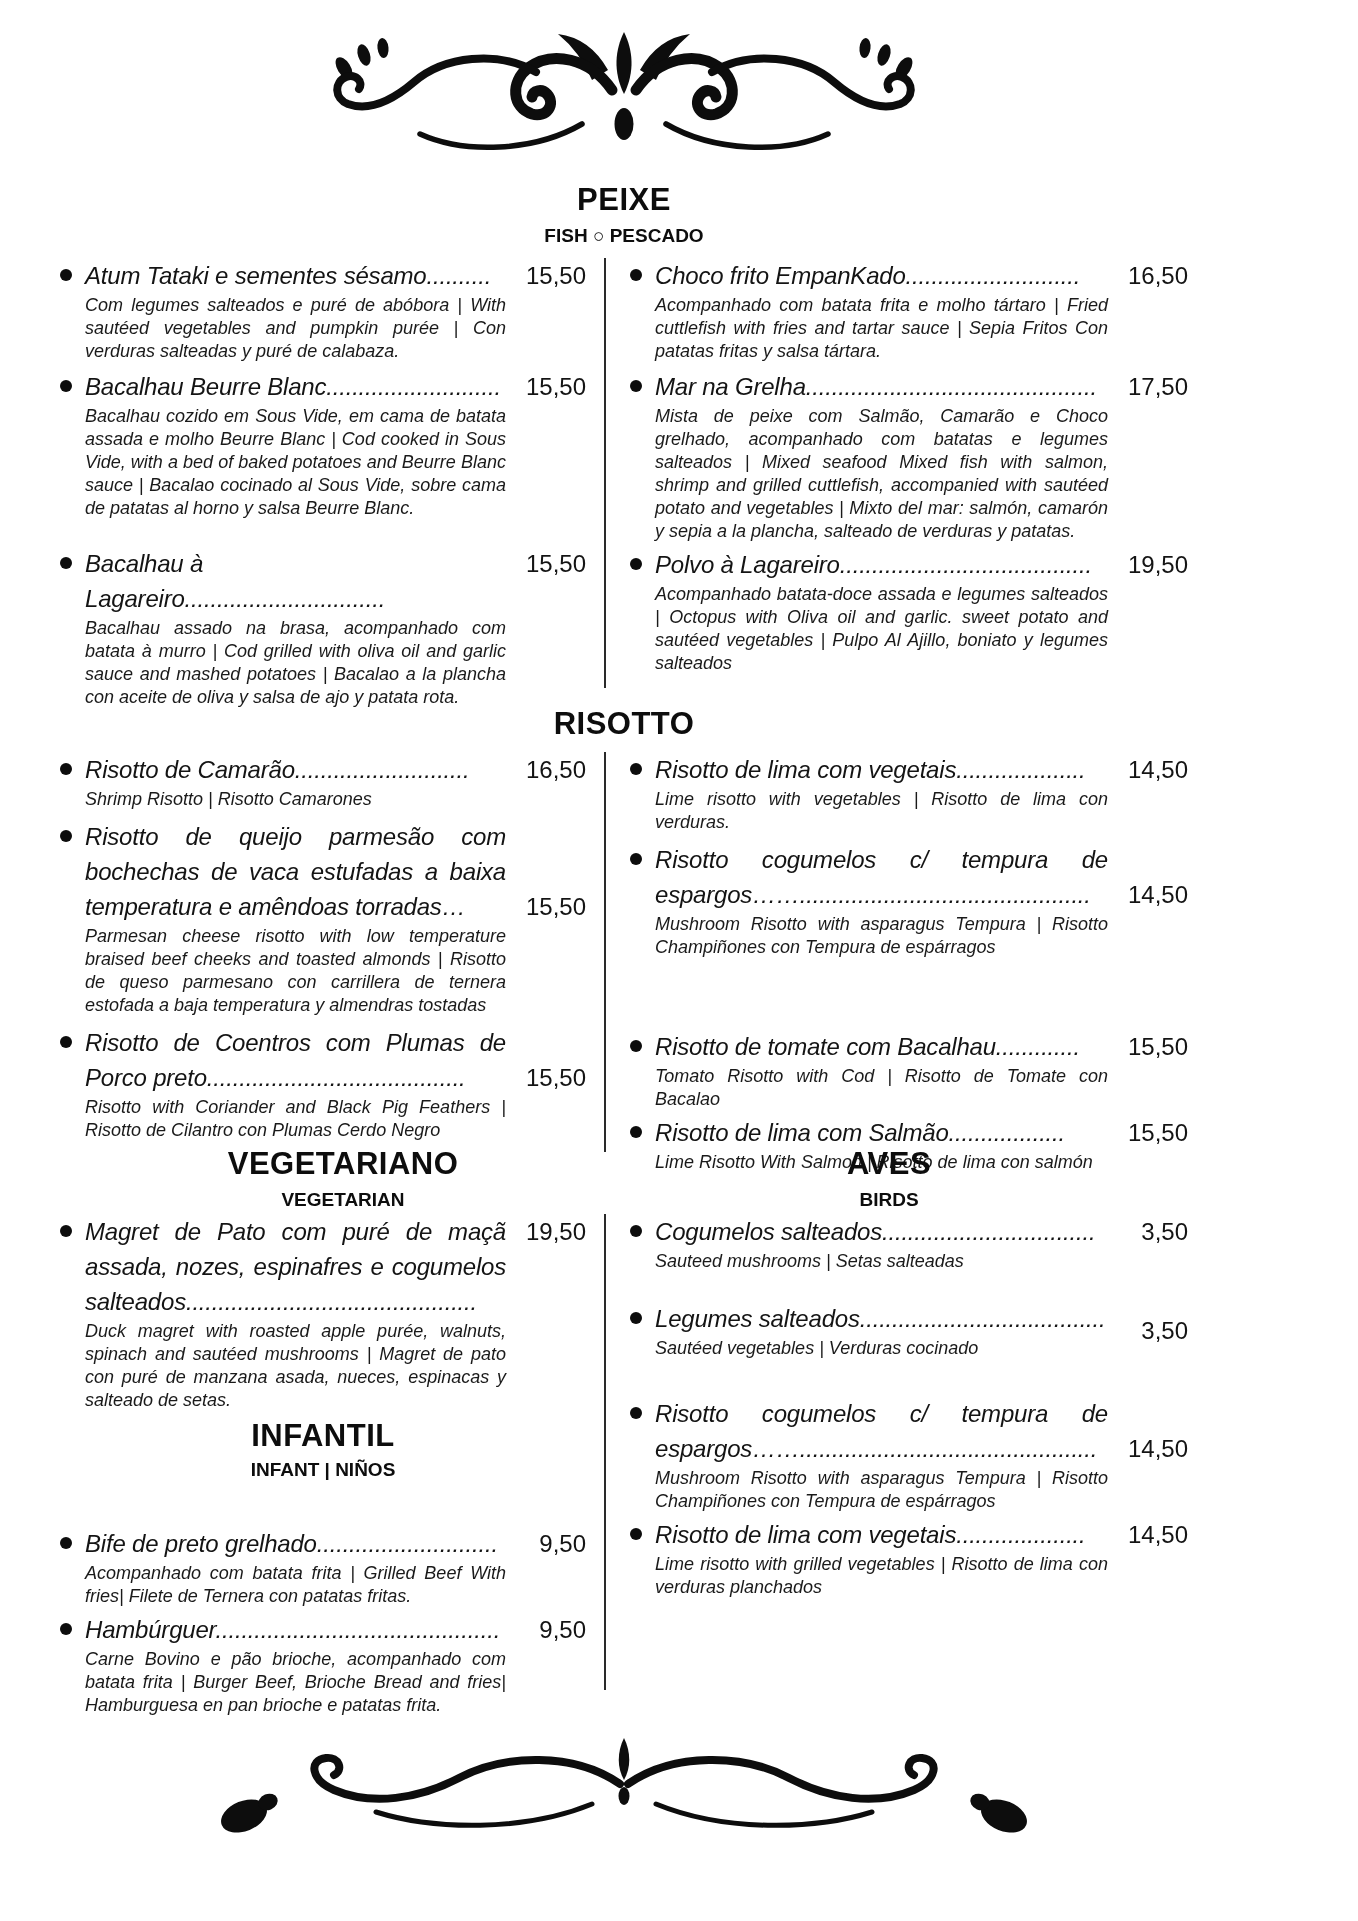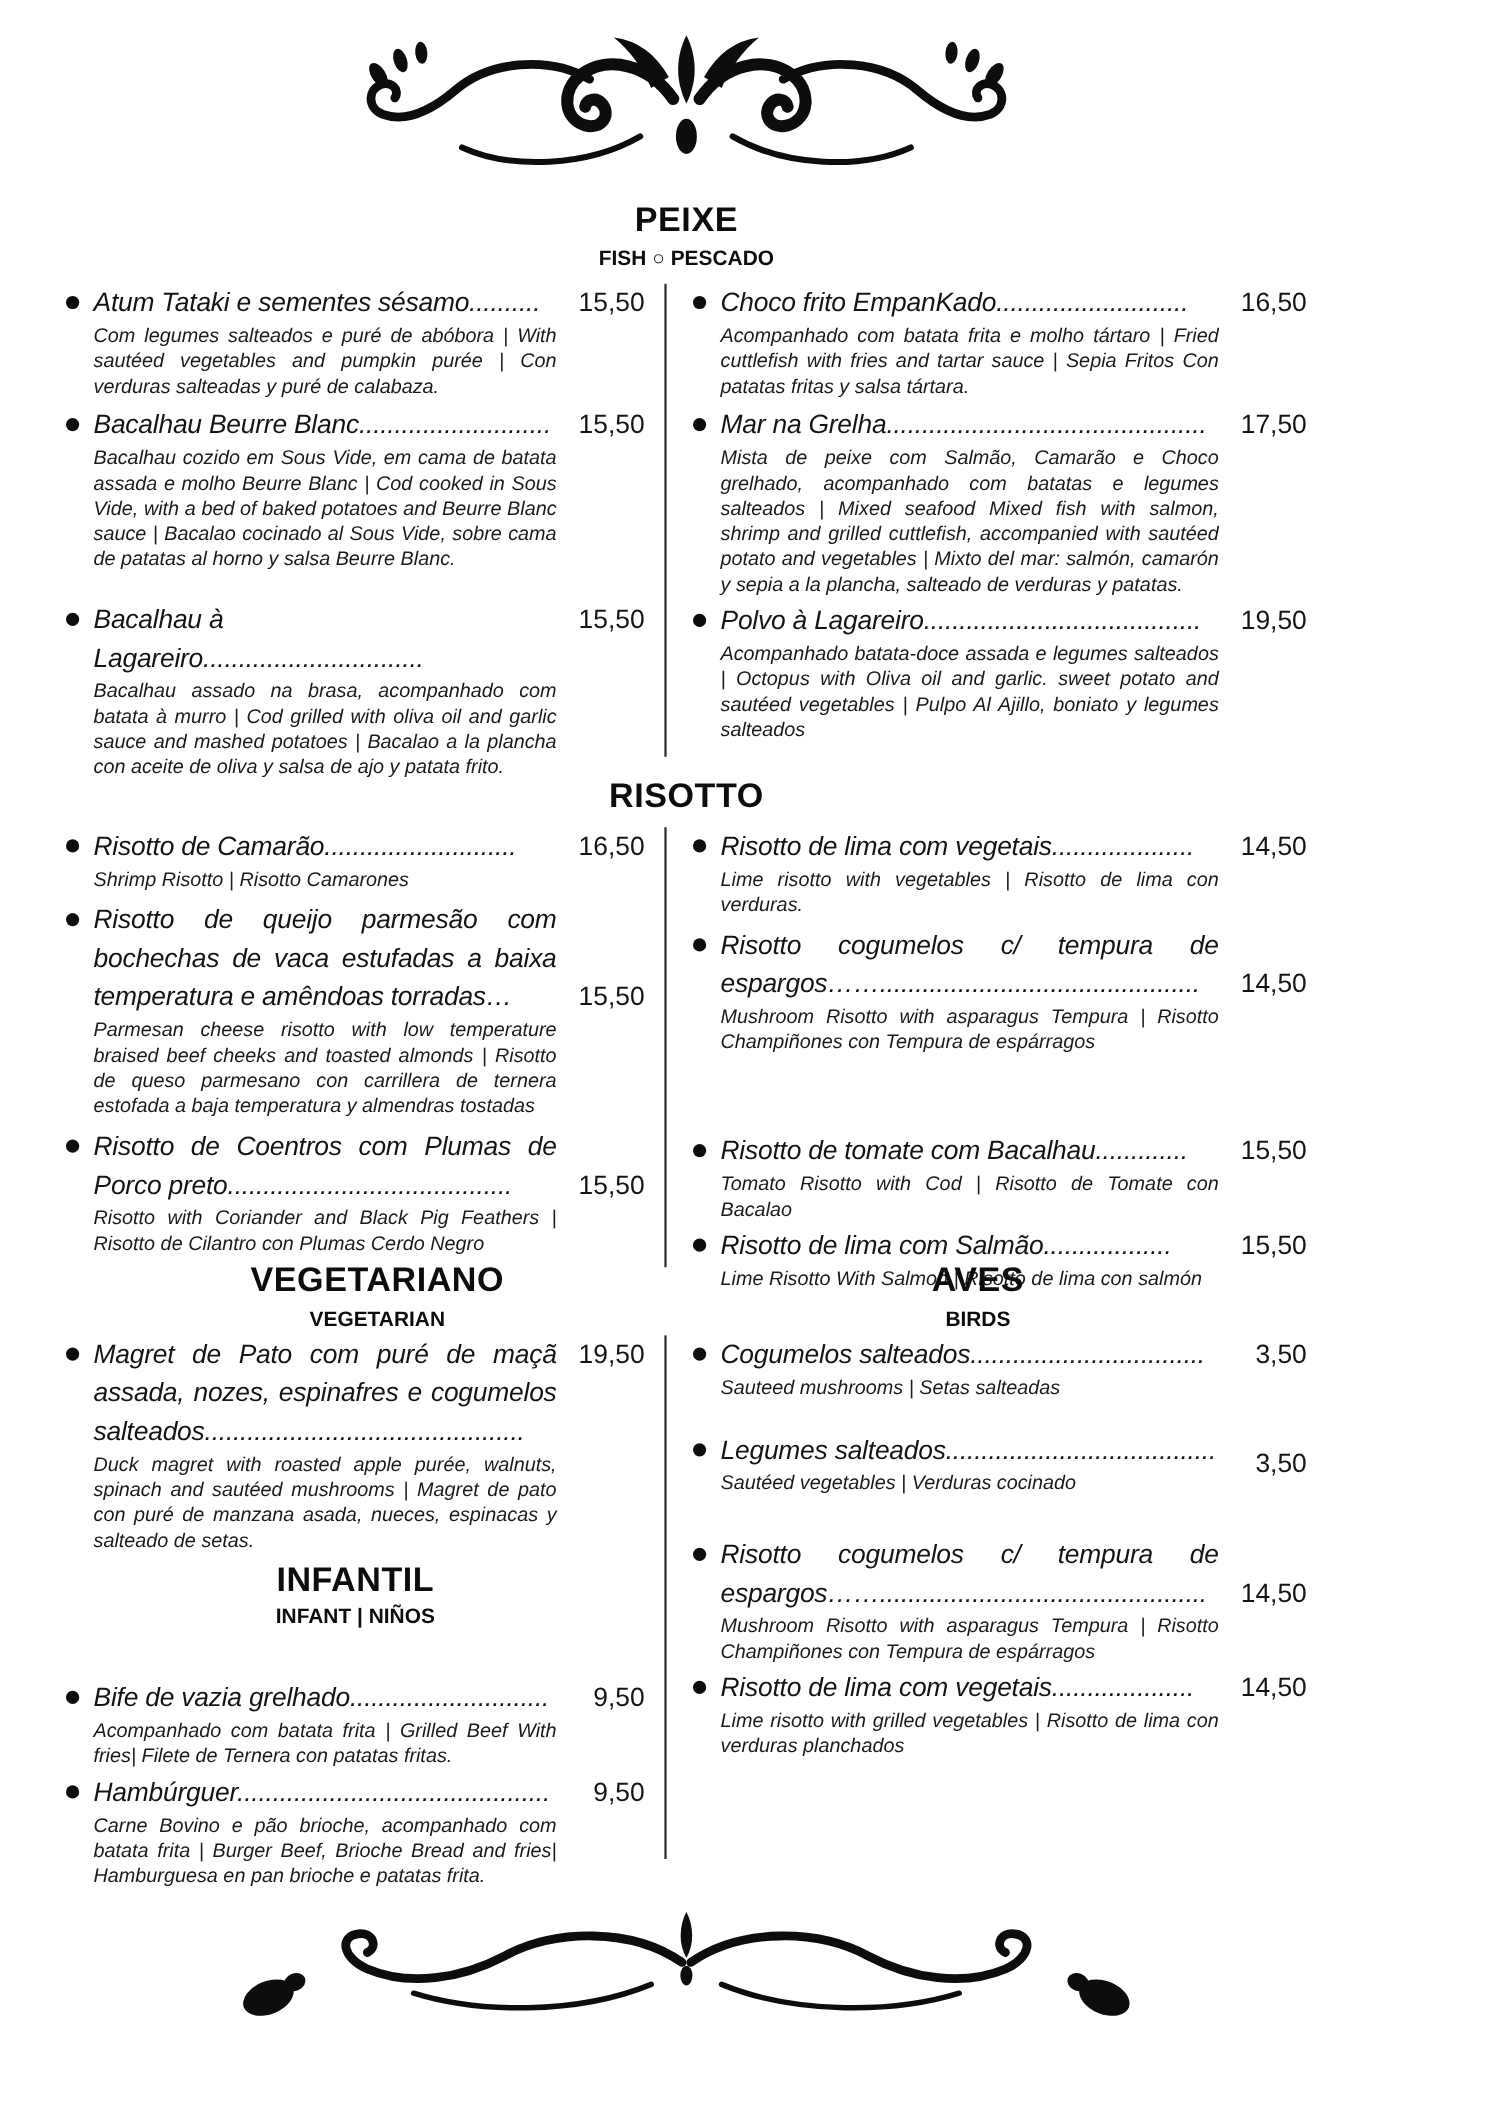--- a/index.html
+++ b/index.html
@@ -98,21 +98,21 @@
               <span class="bullet"></span>
             <div class="item-name">Bacalhau Beurre Blanc...........................</div>
             <div class="item-desc">Bacalhau cozido em Sous Vide, em cama de batata assada e molho Beurre Blanc | Cod cooked in Sous Vide, with a bed of baked potatoes and Beurre Blanc sauce | Bacalao cocinado al Sous Vide, sobre cama de patatas al horno y salsa Beurre Blanc.</div>
           </div>
           <div class="price">15,50</div>
         </div>
         <div class="menu-item mt26">
           <div class="item-text">
               <span class="bullet"></span>
             <div class="item-name">Bacalhau à Lagareiro...............................</div>
-            <div class="item-desc">Bacalhau assado na brasa, acompanhado com batata à murro | Cod grilled with oliva oil and garlic sauce and mashed potatoes | Bacalao a la plancha con aceite de oliva y salsa de ajo y patata frito.</div>
+            <div class="item-desc">Bacalhau assado na brasa, acompanhado com batata à murro | Cod grilled with oliva oil and garlic sauce and mashed potatoes | Bacalao a la plancha con aceite de oliva y salsa de ajo y patata rota.</div>
           </div>
           <div class="price">15,50</div>
         </div>
       </div>
       <div class="col col-right">
         <div class="menu-item">
           <div class="item-text">
               <span class="bullet"></span>
             <div class="item-name">Choco frito EmpanKado...........................</div>
             <div class="item-desc">Acompanhado com batata frita e molho tártaro | Fried cuttlefish with fries and tartar sauce | Sepia Fritos Con patatas fritas y salsa tártara.</div>
@@ -234,21 +234,21 @@
           </div>
           <div class="price">19,50</div>
         </div>
         <div class="inline-head">
           <div class="sec-title">INFANTIL</div>
           <div class="sec-sub">INFANT | NIÑOS</div>
         </div>
         <div class="menu-item mt44">
           <div class="item-text">
               <span class="bullet"></span>
-            <div class="item-name">Bife de vazia grelhado............................</div>
+            <div class="item-name">Bife de preto grelhado............................</div>
             <div class="item-desc">Acompanhado com batata frita | Grilled Beef With fries| Filete de Ternera con patatas fritas.</div>
           </div>
           <div class="price">9,50</div>
         </div>
         <div class="menu-item mt4">
           <div class="item-text">
               <span class="bullet"></span>
             <div class="item-name">Hambúrguer............................................</div>
             <div class="item-desc">Carne Bovino e pão brioche, acompanhado com batata frita | Burger Beef, Brioche Bread and fries| Hamburguesa en pan brioche e patatas frita.</div>
           </div>

